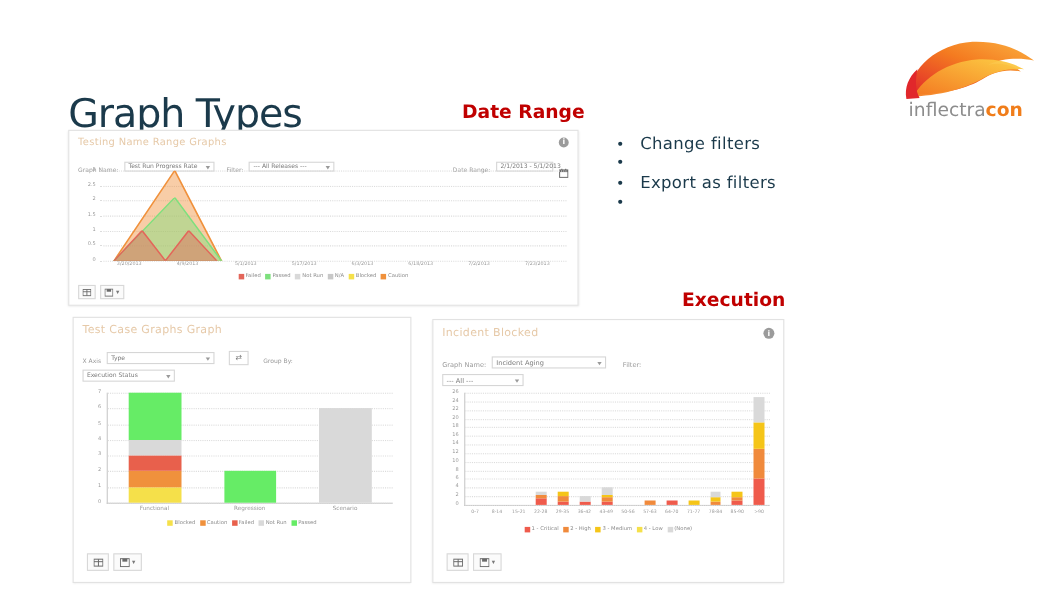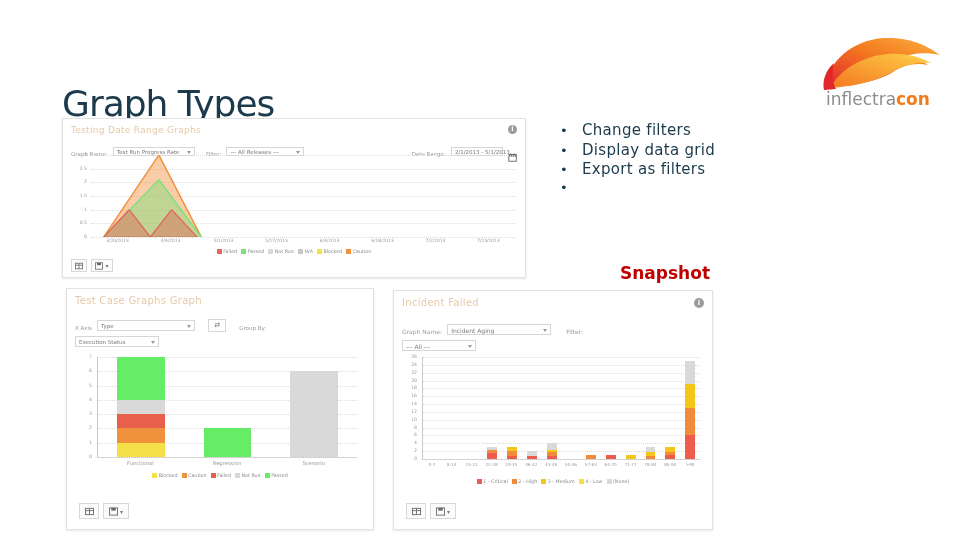--- a/index.html
+++ b/index.html
@@ -76,31 +76,31 @@
   .bar{position:absolute;bottom:0;}
   .seg{position:absolute;left:0;right:0;}
 </style>
 </head>
 <body>
 
 <div class="slide">
 
   <div class="title">Graph Types</div>
 
-  <div class="label-red" id="snapshot-label">Snapshot</div>
+  <div class="label-red" id="date-range-label">Date Range</div>
+  <div class="label-red" id="snapshot-label">Execution</div>
   <div class="label-red" id="summary-label">Summary</div>
 
   <div class="bullets">
     <div class="bullet-row">
       <span class="bullet-dot">•</span>
       <span class="bullet-text">Change filters</span>
     </div>
     <div class="bullet-row">
       <span class="bullet-dot">•</span>
-      <span class="bullet-text">Display data grid</span>
     </div>
     <div class="bullet-row">
       <span class="bullet-dot">•</span>
       <span class="bullet-text">Export as filters</span>
     </div>
     <div class="bullet-row">
       <span class="bullet-dot">•</span>
     </div>
   </div>
 
@@ -119,21 +119,21 @@
       </defs>
       <path d="M8 54 C10 30 34 8 66 6 C96 5 112 16 122 23 C108 20 92 21 80 27 C93 24 104 28 110 33 C96 30 84 34 75 40 C62 48 40 54 8 54 Z" fill="url(#fl1)"></path>
       <path d="M12 56 C22 38 44 24 70 22 C90 21 104 26 113 31 C99 30 86 33 76 39 C62 47 44 54 12 56 Z" fill="url(#fl2)" opacity="0.95"></path>
       <path d="M6 58 C4 48 8 38 16 31 C14 41 14 50 18 57 Z" fill="#e1272b"></path>
       <text x="8" y="73" font-family="DejaVu Sans, sans-serif" font-size="17" fill="#8c8c8c">inflectra</text>
       <text x="78" y="73" font-family="DejaVu Sans, sans-serif" font-size="17" font-weight="bold" fill="#f07d1a">con</text>
     </svg>
   </div>
 
   <div class="card" id="panel1" style="left:62px;top:118px;width:462px;height:158px;">
-    <div class="card-title" style="position:absolute;left:8px;top:6px;">Testing Date Range Graphs</div>
+    <div class="card-title" style="position:absolute;left:8px;top:6px;">Testing Name Range Graphs</div>
     <div class="info-icon" style="right:8px;top:6px;">i</div>
 
     <div style="position:absolute;left:8px;top:22px;white-space:nowrap;">
       <span class="ctl-label">Graph Name:</span>
       <span class="ctl-box" style="width:82px;">
         <span>Test Run Progress Rate</span>
         <i class="ctl-caret"></i>
       </span>
       <span class="ctl-label" style="margin-left:6px;">Filter:</span>
       <span class="ctl-box" style="width:78px;">
@@ -323,21 +323,21 @@
     <div class="toolbar-btn" style="left:36px;bottom:10px;width:24px;height:14px;">
       <svg width="9" height="9" viewBox="0 0 10 10">
           <rect x="0.5" y="1" width="9" height="8" fill="none" stroke="#6a6a6a" stroke-width="1"></rect>
           <rect x="2.5" y="1" width="5" height="3" fill="#6a6a6a"></rect>
         </svg>
       <span>▾</span>
     </div>
   </div>
 
   <div class="card" id="panel3" style="left:393px;top:290px;width:318px;height:238px;">
-    <div class="card-title" style="position:absolute;left:8px;top:6px;font-size:10px;">Incident Failed</div>
+    <div class="card-title" style="position:absolute;left:8px;top:6px;font-size:10px;">Incident Blocked</div>
     <div class="info-icon" style="right:8px;top:7px;width:10px;height:10px;line-height:10px;">i</div>
 
     <div style="position:absolute;left:8px;top:28px;white-space:nowrap;">
       <span class="ctl-label" style="font-size:6px;">Graph Name:</span>
       <span class="ctl-box" style="width:104px;height:11px;line-height:11px;font-size:6px;">
         <span>Incident Aging</span>
         <i class="ctl-caret" style="top:4px;"></i>
       </span>
       <span class="ctl-label" style="margin-left:10px;font-size:6px;">Filter:</span>
     </div>

